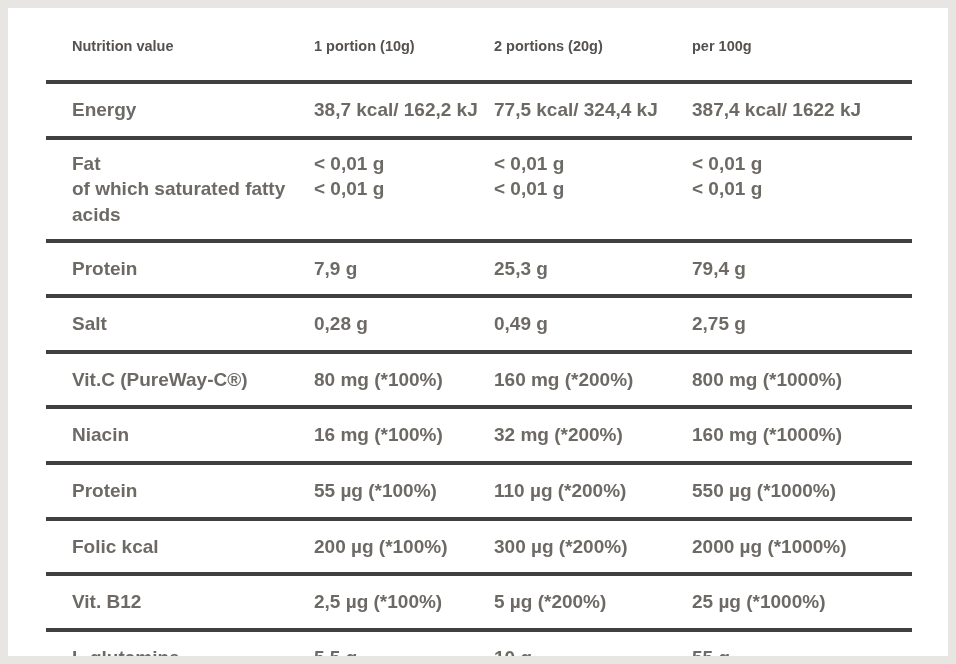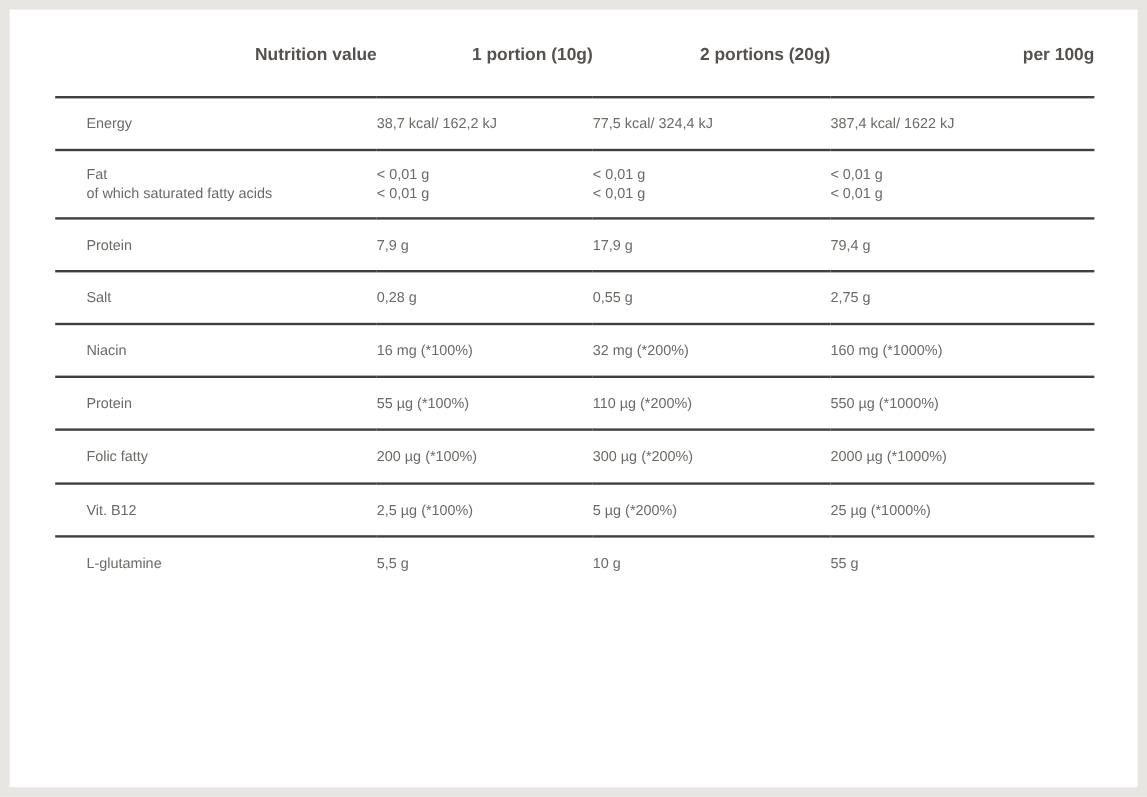--- a/index.html
+++ b/index.html
@@ -29,36 +29,37 @@
     margin-top: 22px;
     border-collapse: collapse;
     table-layout: fixed;
   }
   table.nutrition col.c0 { width: 268px; }
   table.nutrition col.c1 { width: 180px; }
   table.nutrition col.c2 { width: 198px; }
   table.nutrition col.c3 { width: 220px; }
 
   thead th {
-    text-align: right;
+    text-align: left;
     font-size: 14.5px;
     font-weight: bold;
     color: #55514e;
     padding: 8px 0 26px 0;
     vertical-align: top;
   }
   thead th.first { padding-left: 26px; }
 
   tbody tr td {
-    border-top: 2px solid #404040;
-    font-size: 12px;
+    border-top: 4px solid #404040;
+    font-size: 19px;
     color: #6d6a66;
     padding: 13px 0 13px 0;
     vertical-align: top;
     line-height: 1.35;
+    font-weight: bold;
   }
   tbody tr td.first {
     padding-left: 26px;
     color: #6d6a66;
   }
   tbody tr.two-line td {
     padding-top: 11px;
     padding-bottom: 11px;
   }
   .sub {
@@ -118,42 +119,56 @@
           </td>
         </tr>
         <tr>
           <td class="first">
             <span class="sub">Protein</span>
           </td>
           <td>
             <span class="sub">7,9 g</span>
           </td>
           <td>
-            <span class="sub">17,9 g</span>
+            <span class="sub">25,3 g</span>
           </td>
           <td>
             <span class="sub">79,4 g</span>
           </td>
         </tr>
         <tr>
           <td class="first">
             <span class="sub">Salt</span>
           </td>
           <td>
             <span class="sub">0,28 g</span>
           </td>
           <td>
-            <span class="sub">0,55 g</span>
+            <span class="sub">0,49 g</span>
           </td>
           <td>
             <span class="sub">2,75 g</span>
           </td>
         </tr>
         <tr>
           <td class="first">
+            <span class="sub">Vit.C (PureWay-C®)</span>
+          </td>
+          <td>
+            <span class="sub">80 mg (*100%)</span>
+          </td>
+          <td>
+            <span class="sub">160 mg (*200%)</span>
+          </td>
+          <td>
+            <span class="sub">800 mg (*1000%)</span>
+          </td>
+        </tr>
+        <tr>
+          <td class="first">
             <span class="sub">Niacin</span>
           </td>
           <td>
             <span class="sub">16 mg (*100%)</span>
           </td>
           <td>
             <span class="sub">32 mg (*200%)</span>
           </td>
           <td>
             <span class="sub">160 mg (*1000%)</span>
@@ -168,21 +183,21 @@
           </td>
           <td>
             <span class="sub">110 µg (*200%)</span>
           </td>
           <td>
             <span class="sub">550 µg (*1000%)</span>
           </td>
         </tr>
         <tr>
           <td class="first">
-            <span class="sub">Folic fatty</span>
+            <span class="sub">Folic kcal</span>
           </td>
           <td>
             <span class="sub">200 µg (*100%)</span>
           </td>
           <td>
             <span class="sub">300 µg (*200%)</span>
           </td>
           <td>
             <span class="sub">2000 µg (*1000%)</span>
           </td>

